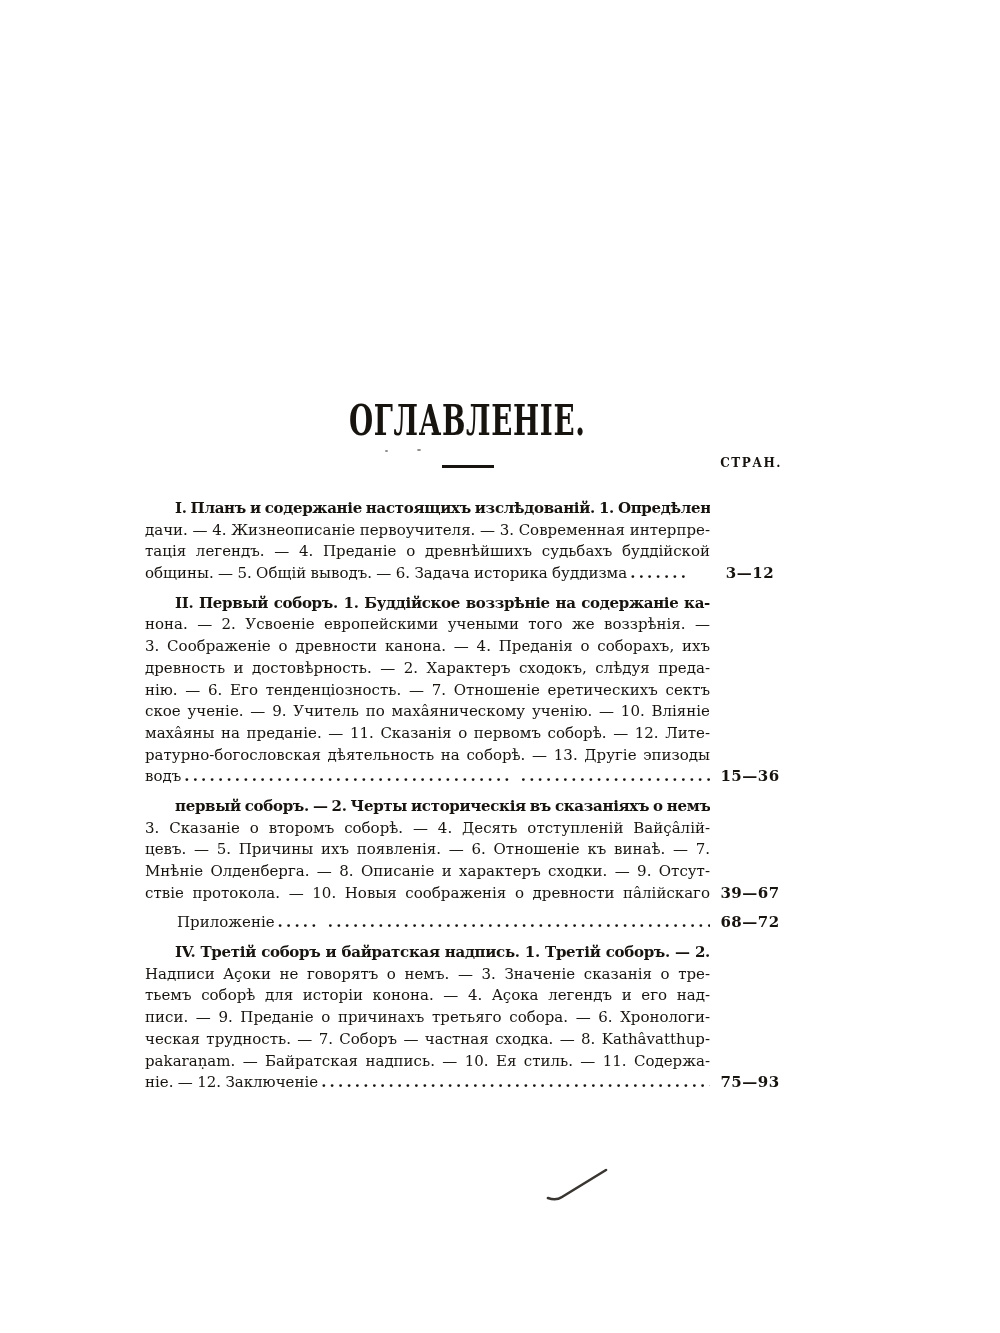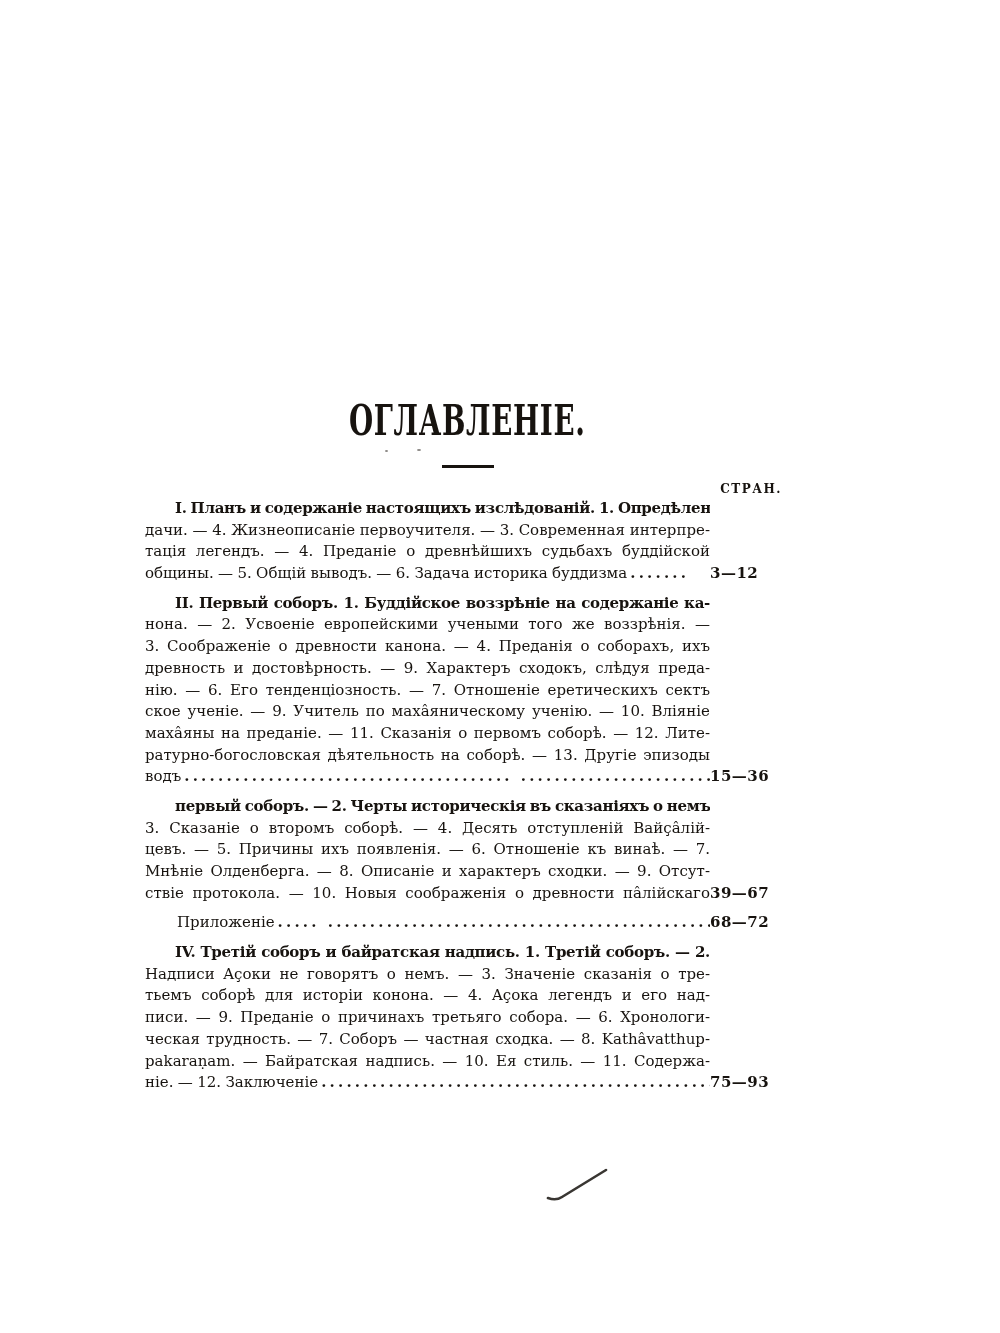--- a/index.html
+++ b/index.html
@@ -27,21 +27,21 @@
   }
   .title-rule{
     width:52px;height:3px;background:#17130f;
     margin:21px auto 0 auto;
   }
   .speck{position:absolute;background:#4a4540;border-radius:50%;opacity:.65;}
   .speck1{left:385px;top:450px;width:3px;height:2px;}
   .speck2{left:417px;top:449px;width:4px;height:2px;}
   
   .pages-header{
-    position:absolute;top:482px;left:145px;width:637px;
+    position:absolute;top:456px;left:145px;width:637px;
     text-align:right;
     font-size:12px;font-weight:bold;letter-spacing:1.5px;
   }
   
   .entries{position:absolute;left:145px;top:498px;width:645px;}
   .entry{position:relative;width:645px;}
   .entry + .entry{margin-top:8px;}
   .entry.appendix{margin-top:8px;}
   .lines{width:565px;overflow:hidden;}
   .line{
@@ -60,21 +60,21 @@
     word-spacing:-1px;
   }
   .entry.appendix .line{padding-left:32px;font-weight:normal;}
   .dots{
     font-weight:bold;
     letter-spacing:3.2px;
     margin-left:3px;
   }
   .pagenum{
     position:absolute;right:0;bottom:0;
-    width:80px;text-align:left;
+    width:80px;text-align:center;
     font-size:15px;font-weight:bold;line-height:21.7px;
     letter-spacing:0.5px;
   }
   
   .pen-mark{position:absolute;left:544px;top:1158px;opacity:.85;}
 </style>
 </head>
 <body>
 
 <div class="page">
@@ -97,21 +97,21 @@
           <div class="line">тація легендъ. — 4. Преданіе о древнѣйшихъ судьбахъ буддійской</div>
           <div class="line last">общины. — 5. Общій выводъ. — 6. Задача историка буддизма<span class="dots">.......</span></div>
         </div>
         <span class="pagenum">3—12</span>
       </div>
       <div class="entry section">
         <div class="lines">
           <div class="line">II. Первый соборъ. 1. Буддійское воззрѣніе на содержаніе ка-</div>
           <div class="line">нона. — 2. Усвоеніе европейскими учеными того же воззрѣнія. —</div>
           <div class="line">3. Соображеніе о древности канона. — 4. Преданія о соборахъ, ихъ</div>
-          <div class="line">древность и достовѣрность. — 9. Характеръ сходокъ, слѣдуя преда-</div>
+          <div class="line">древность и достовѣрность. — 2. Характеръ сходокъ, слѣдуя преда-</div>
           <div class="line">нію. — 6. Его тенденціозность. — 7. Отношеніе еретическихъ сектъ</div>
           <div class="line">ское ученіе. — 9. Учитель по махâяническому ученію. — 10. Вліяніе</div>
           <div class="line">махâяны на преданіе. — 11. Сказанія о первомъ соборѣ. — 12. Лите-</div>
           <div class="line">ратурно-богословская дѣятельность на соборѣ. — 13. Другіе эпизоды</div>
           <div class="line last">водъ<span class="dots">....................................... ..........................</span></div>
         </div>
         <span class="pagenum">15—36</span>
       </div>
       <div class="entry section">
         <div class="lines">

